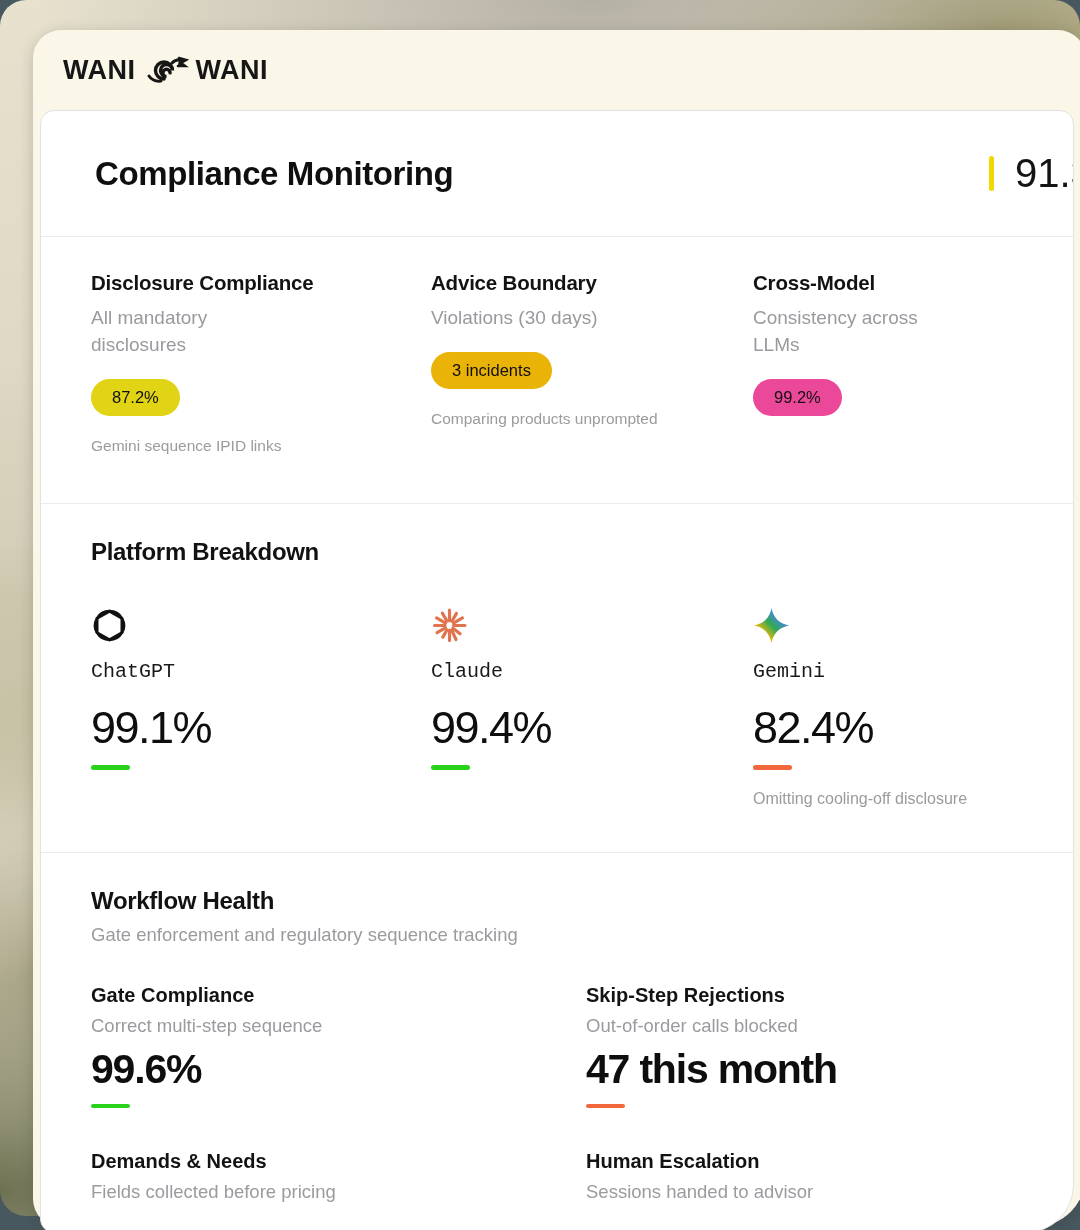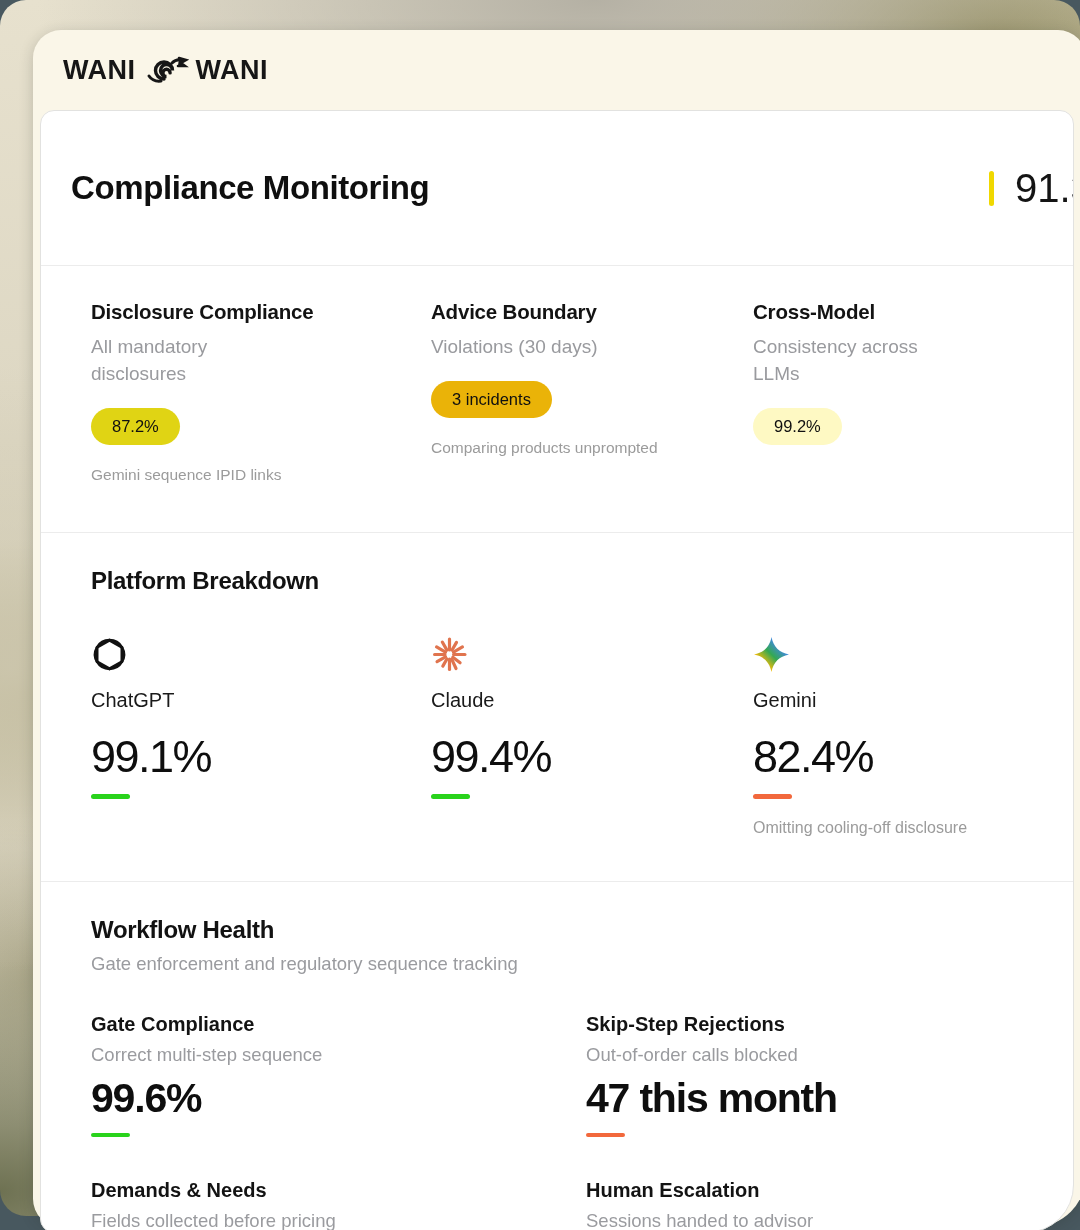--- a/index.html
+++ b/index.html
@@ -40,23 +40,23 @@
   .dragon { display:block; }
   
   .panel {
     position:absolute; left:7px; top:80px; right:12px; bottom:-6px;
     background:#ffffff;
     border:1px solid #e2e2e0;
     border-radius:14px 14px 48px 14px;
     overflow:hidden;
   }
   .panel-header {
-    position:relative; height:155px;
+    position:relative; height:126px;
     display:flex; align-items:center;
-    padding:0 30px;
+    padding:0 54px;
     border-bottom:1px solid #ececec;
   }
   .page-title {
     font-size:33px; font-weight:700; letter-spacing:-0.4px; color:#0f0f0f;
   }
   .score-wrap {
     position:absolute; left:948px; top:0; height:100%;
     display:flex; align-items:center; gap:21px; white-space:nowrap;
   }
   .score-bar { width:5px; height:35px; border-radius:3px; }
@@ -81,21 +81,21 @@
   .section { padding:34px 50px 0; }
   .section-title { font-size:24px; font-weight:700; letter-spacing:-0.3px; color:#121212; }
   .section-sub { margin-top:9px; font-size:18.5px; color:#9a9b9f; }
   
   .platform-section { border-bottom:1px solid #ececec; padding-bottom:44px; }
   .platform-grid {
     margin-top:40px;
     display:grid; grid-template-columns:340px 322px 1fr;
   }
   .platform-icon { height:38px; display:flex; align-items:center; }
-  .platform-name { margin-top:16px; font-size:20px; font-weight:500; color:#1a1a1a; }
+  .platform-name { margin-top:16px; font-size:20px; font-weight:500; color:#1a1a1a;font-family:Liberation Mono, monospace; }
   .platform-value { margin-top:19px; font-size:45px; font-weight:400; letter-spacing:-1.5px; color:#0e0e0e; }
   .underbar { margin-top:11px; width:39px; height:4.5px; border-radius:2.5px; }
   .platform-caption { margin-top:20px; font-size:16px; color:#9b9b9b; }
   
   .workflow-grid {
     margin-top:38px;
     display:grid; grid-template-columns:495px 1fr; row-gap:42px;
   }
   .wf-title { font-size:20px; font-weight:700; color:#131313; }
   .wf-sub { margin-top:8px; font-size:18.5px; color:#9a9b9f; }
@@ -145,21 +145,21 @@
       <div class="metric">
         <div class="metric-title">Advice Boundary</div>
         <div class="metric-sub">Violations (30 days)</div>
         <div><span class="pill" style="background: #eab308;">3 incidents</span></div>
         <div class="metric-caption">Comparing products unprompted</div>
       </div>
 
       <div class="metric">
         <div class="metric-title">Cross-Model</div>
         <div class="metric-sub">Consistency across LLMs</div>
-        <div><span class="pill" style="background: #fef9c3;">99.2%</span></div>
+        <div><span class="pill" style="background: #ec4899;">99.2%</span></div>
         <div class="metric-caption"></div>
       </div>
     </div>
 
     <div class="section platform-section">
       <div class="section-title">Platform Breakdown</div>
 
       <div class="platform-grid">
 
         <div class="platform">

